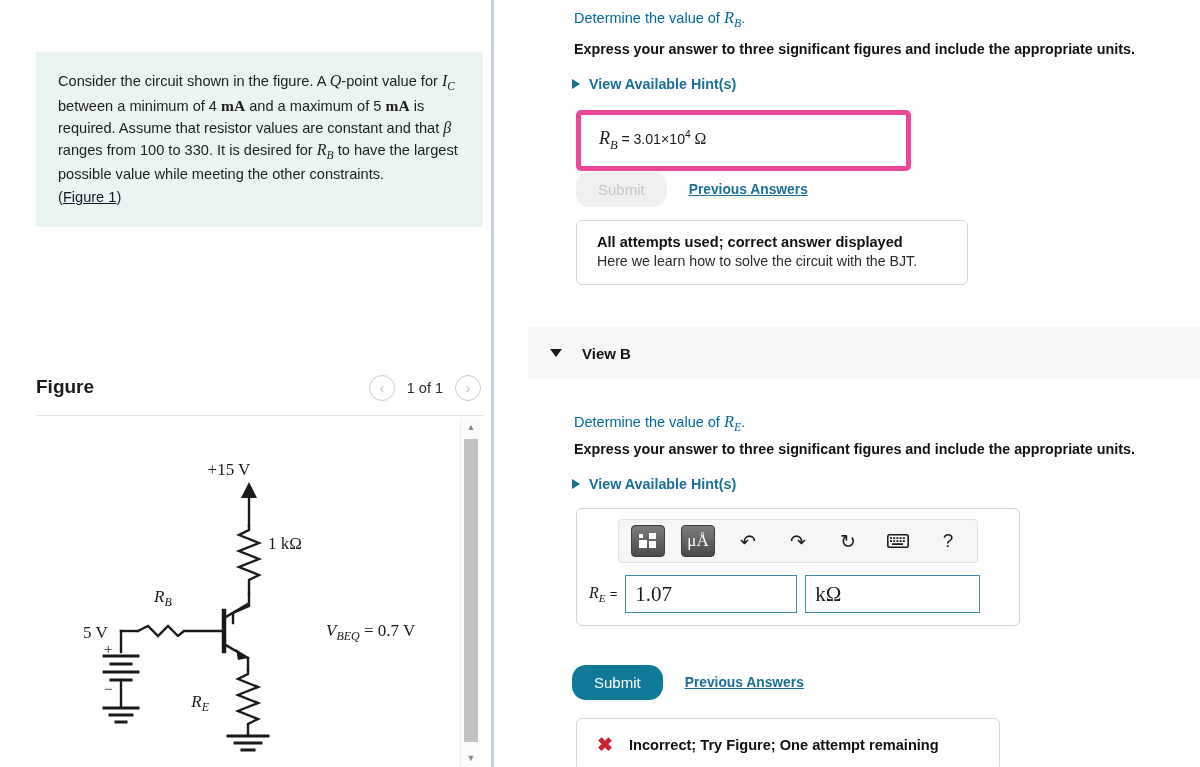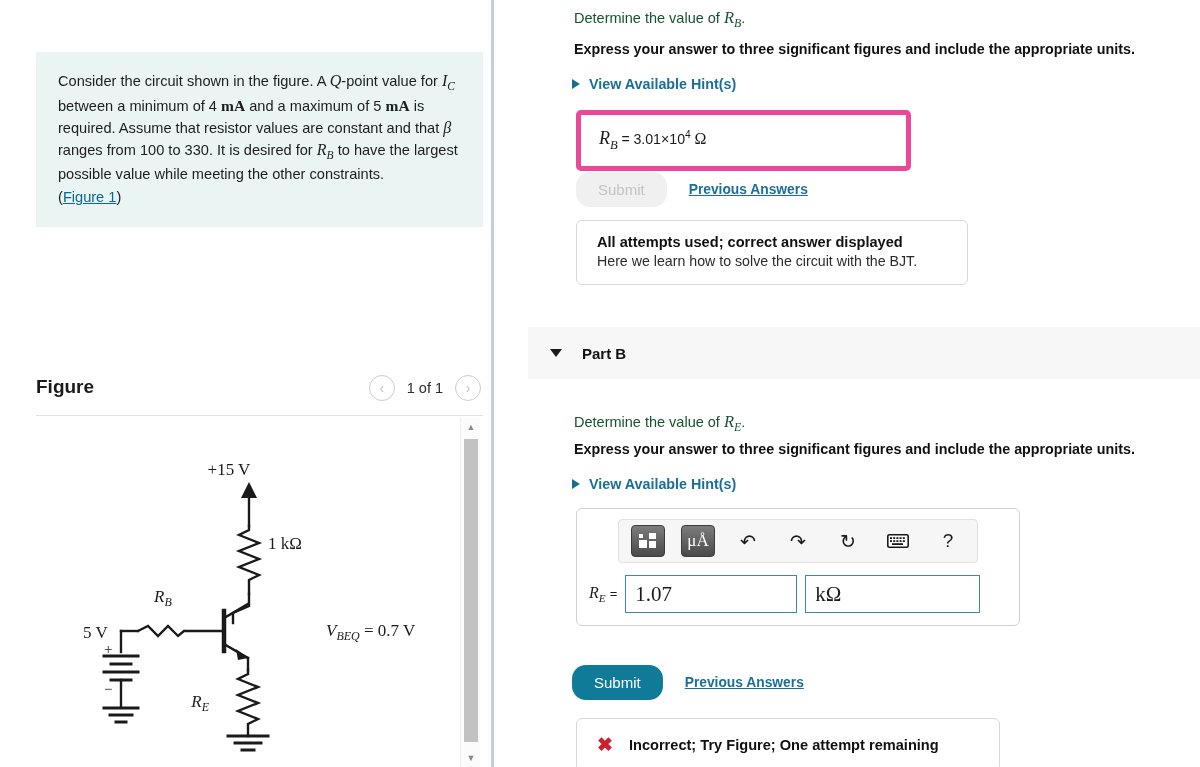--- a/index.html
+++ b/index.html
@@ -25,21 +25,21 @@
 
   .problem-box {
     position: absolute; left: 36px; top: 52px; width: 447px;
     background: #e9f4f3;
     padding: 18px 22px 20px 22px;
     font-size: 14.6px; line-height: 1.42; color:#1d1d1d;
   }
   .problem-box .mathi { font-family: "Liberation Serif", serif; font-style: italic; font-size: 16px; }
   .problem-box .mathu { font-family: "Liberation Serif", serif; font-weight: bold; font-size: 15.5px; font-style: normal;}
   .problem-box sub { font-size: 0.72em; font-style: italic; }
-  .fig-link { color: #0369a1; text-decoration: underline; }
+  .fig-link { color: #0f172a; text-decoration: underline; }
 
   .figure-header {
     position: absolute; left: 36px; top: 372px; width: 447px; height: 42px;
   }
   .figure-title {
     position: absolute; left: 0; top: 4px;
     font-size: 19px; font-weight: bold; color: #1a1a1a;
   }
   .fig-nav { position: absolute; right: 2px; top: 3px; display: flex; align-items: center; gap: 12px; }
   .nav-circle {
@@ -73,21 +73,21 @@
   .sb-down { bottom: 0; }
   .sb-thumb {
     position: absolute; left: 3px; top: 21px; width: 14px; height: 303px;
     background: #c2c2c2;
   }
 
   
   .right-panel { position: absolute; left: 494px; top: 0; width: 706px; height: 767px; background:#fff; }
 
   .q-line {
-    font-size: 14.5px; color: #14532d; line-height: 1.4;
+    font-size: 14.5px; color: #0369a1; line-height: 1.4;
   }
   .q-line .mathi { font-family: "Liberation Serif", serif; font-style: italic; font-size: 16.5px; }
   .q-line sub { font-size: 0.72em; font-style: italic; }
 
   .bold-instr {
     font-size: 14.3px; font-weight: bold; color: #111; line-height: 1.35;
   }
 
   .hint-row { display: flex; align-items: center; gap: 9px; }
   .hint-tri {
@@ -359,16 +359,16 @@
 
     <div style="position:absolute; left:82px; top:718px;" class="err-box">
       <div class="err-x">✖</div>
       <div class="err-txt">Incorrect; Try Figure; One attempt remaining</div>
     </div>
 
   </div>
 
   <div class="part-band">
     <div class="band-tri"></div>
-    <div class="band-label">Part B</div>
+    <div class="band-label">View B</div>
   </div>
 
 </div>
 
 </body></html>

